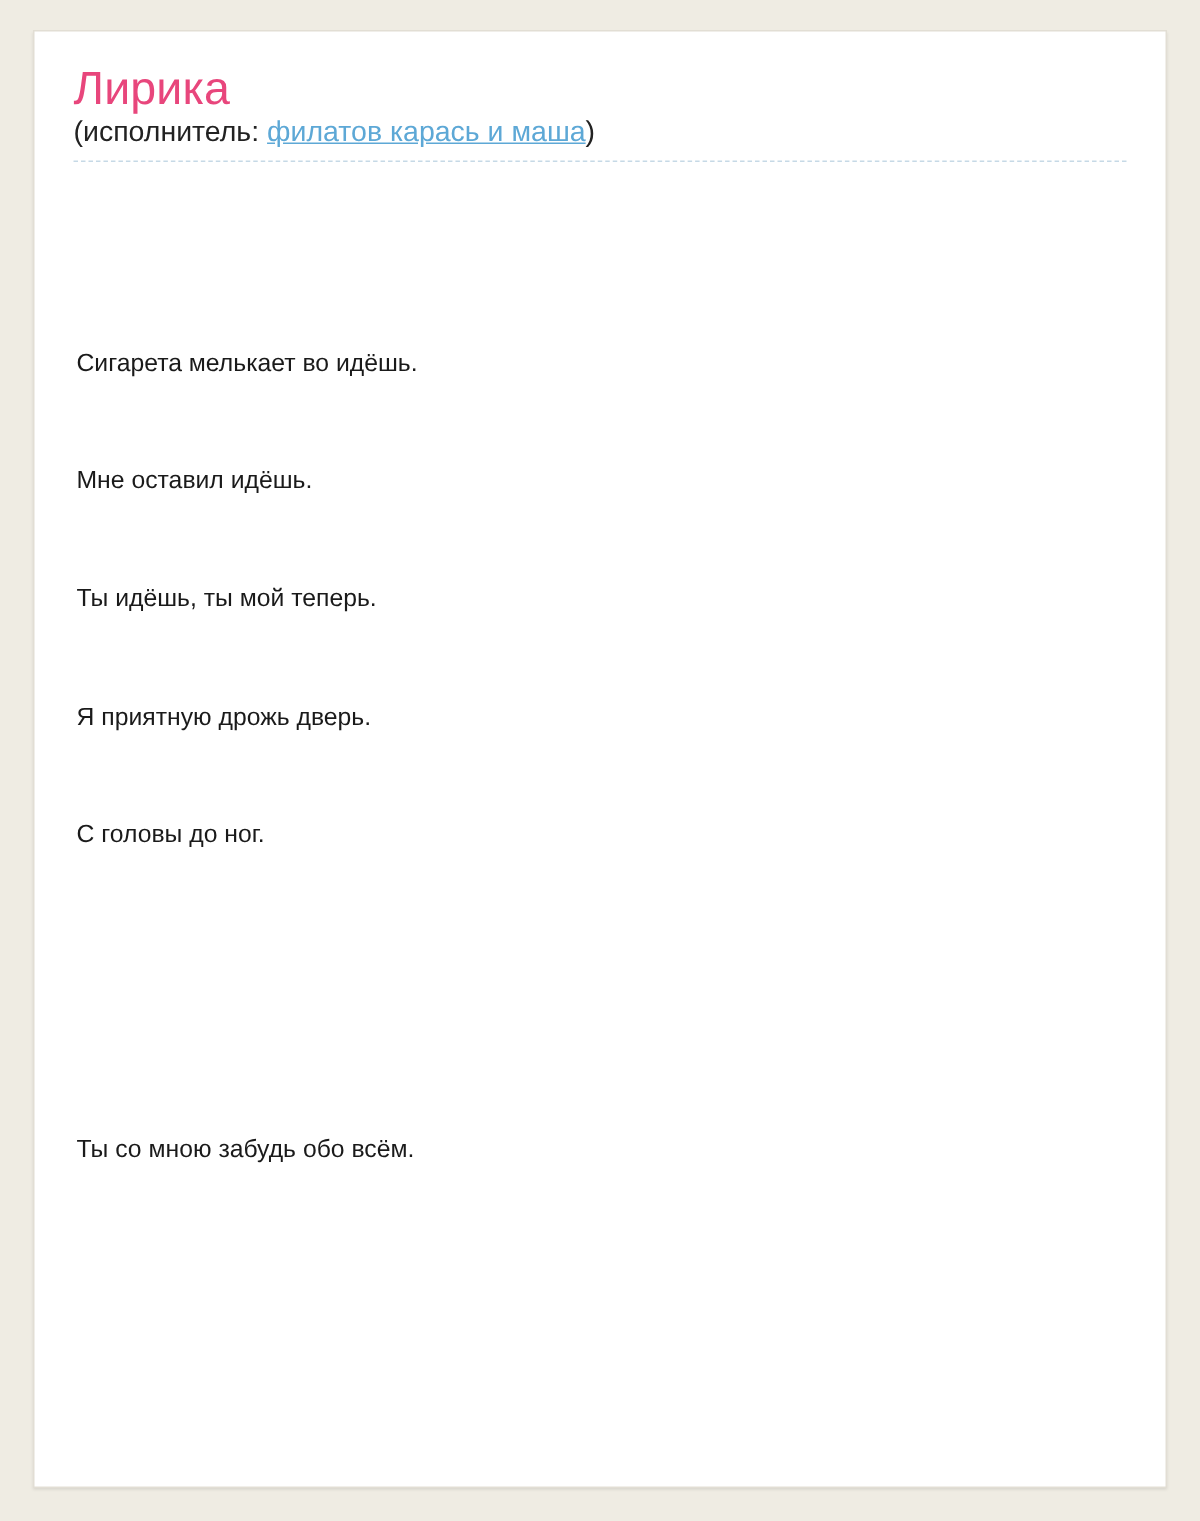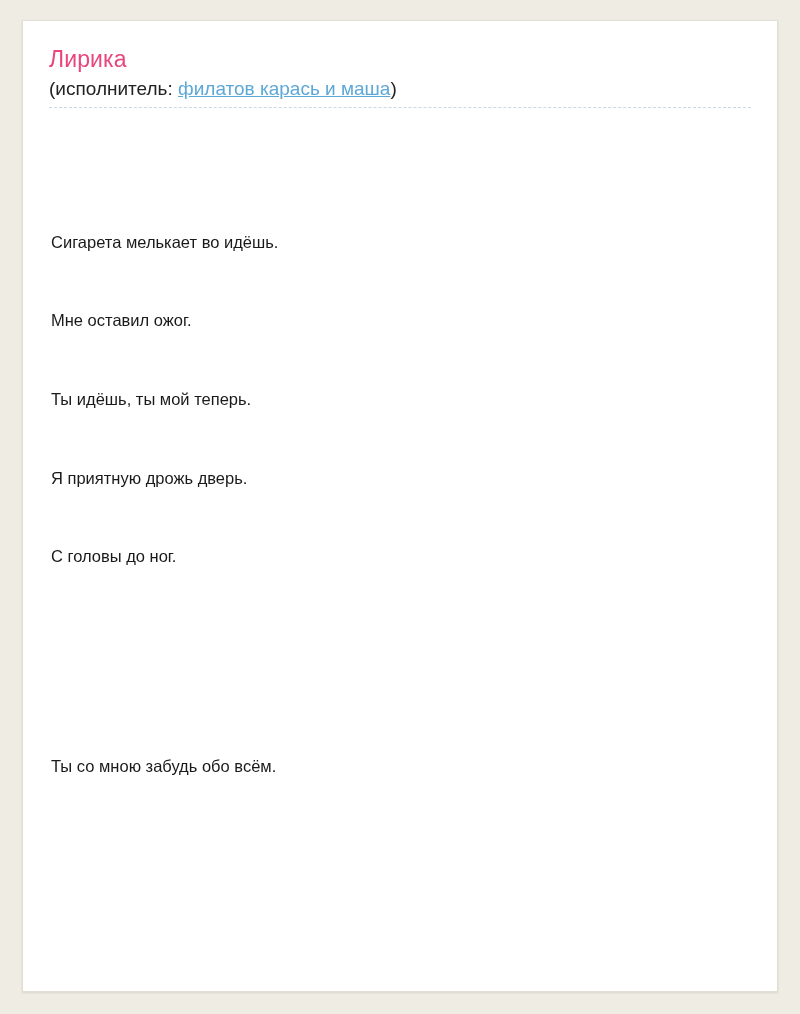--- a/index.html
+++ b/index.html
@@ -25,21 +25,21 @@
     width: 756px;
     height: 972px;
     background: #ffffff;
     border: 1px solid #e2ded4;
     box-shadow: 0 1px 2px rgba(0,0,0,0.10);
     padding: 24px 26px 10px 26px;
     overflow: hidden;
   }
   .song-title {
     color: #e8467c;
-    font-size: 23px;
+    font-size: 31px;
     line-height: 28px;
     font-weight: normal;
     margin: 0 0 6px 0;
     letter-spacing: 0.1px;
   }
   .artist-line {
     font-size: 19px;
     line-height: 20px;
     color: #222222;
     padding-bottom: 8px;
@@ -76,21 +76,21 @@
 
     <h1 class="song-title">Лирика</h1>
 
     <div class="artist-line">
       <span>(исполнитель: </span><a class="artist-link">филатов карась и маша</a><span>)</span>
     </div>
 
     <div class="lyrics">
       <p class="lyrics-stanza">
         <span class="lyrics-line">Сигарета мелькает во идёшь.</span>
-        <span class="lyrics-line">Мне оставил ожог.</span>
+        <span class="lyrics-line">Мне оставил идёшь.</span>
         <span class="lyrics-line">Ты идёшь, ты мой теперь.</span>
         <span class="lyrics-line">Я приятную дрожь дверь.</span>
         <span class="lyrics-line">С головы до ног.</span>
       </p>
       <p class="lyrics-stanza">
         <span class="lyrics-line">Ты со мною забудь обо всём.</span>
         
         
         
         

